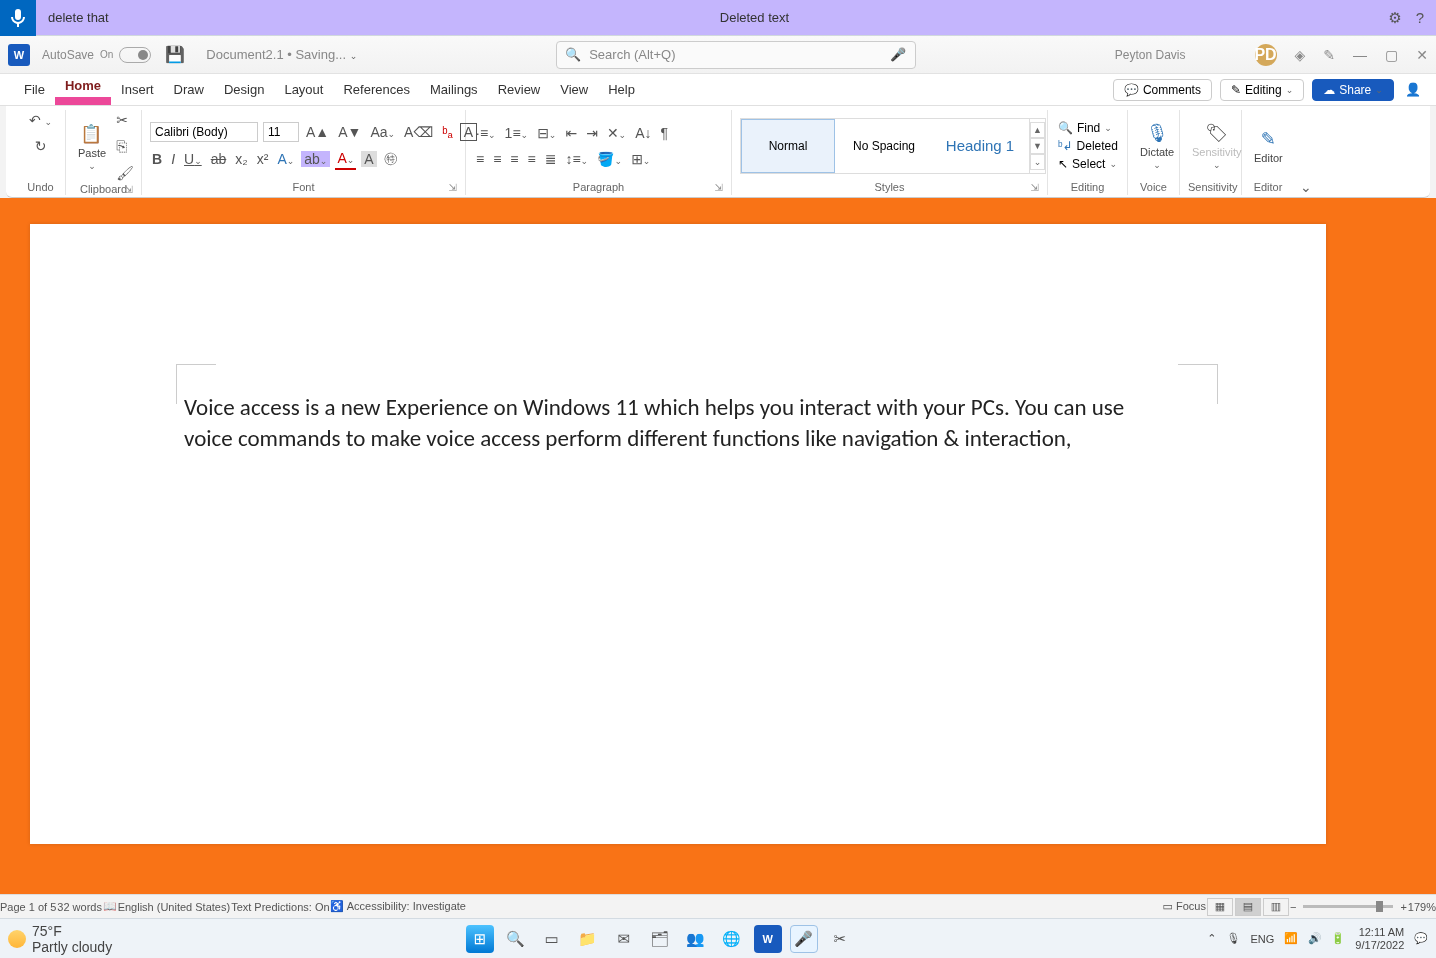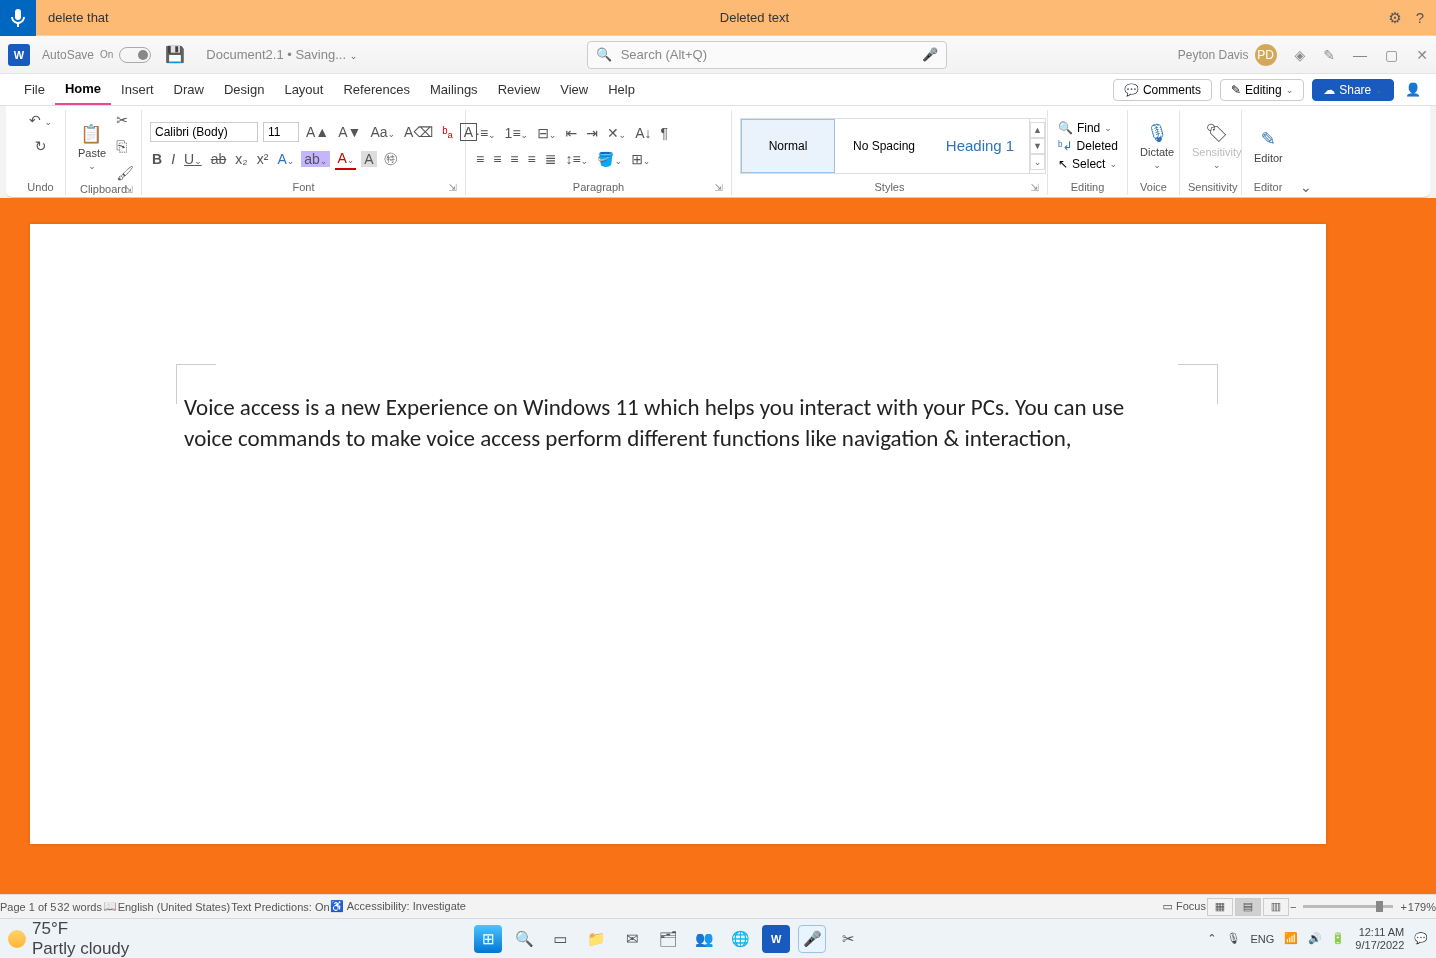--- a/index.html
+++ b/index.html
@@ -1,44 +1,44 @@
 <!DOCTYPE html>
 <html><head>
 <meta charset="utf-8">
 <style>
 * { margin: 0; padding: 0; box-sizing: border-box; font-family: "Segoe UI", Arial, sans-serif; }
 body { width: 1436px; height: 958px; background: #f3f3f3; overflow: hidden; position: relative; }
 
 
-.voice-bar { height: 36px; background: #fdba74; display: flex; align-items: center; border-bottom: 1px solid #d0d8dd; }
+.voice-bar { height: 36px; background: #c4b5fd; display: flex; align-items: center; border-bottom: 1px solid #d0d8dd; }
 .voice-mic { width: 36px; height: 36px; background: #0067c0; display: flex; align-items: center; justify-content: center; color: #fff; }
 .voice-text { padding: 0 12px; font-size: 13px; color: #333; }
 .voice-center { flex: 1; text-align: center; font-size: 13px; color: #333; }
 .voice-right { display: flex; gap: 14px; padding-right: 12px; color: #555; }
 .voice-right span { cursor: pointer; font-size: 15px; }
 
 
 .title-bar { height: 38px; background: linear-gradient(#f9f9f9,#f2f2f2); display: flex; align-items: center; padding: 0 8px; border-bottom: 1px solid #e2e2e2; }
 .app-icon { width: 22px; height: 22px; background: #185abd; border-radius: 3px; display: flex; align-items: center; justify-content: center; color: #fff; font-size: 11px; font-weight: bold; }
 .autosave { display: flex; align-items: center; gap: 6px; margin-left: 12px; color: #888; font-size: 12px; }
 .toggle { width: 32px; height: 16px; border: 1px solid #aaa; border-radius: 8px; position: relative; }
 .toggle::after { content: ""; width: 10px; height: 10px; background: #888; border-radius: 50%; position: absolute; right: 2px; top: 2px; }
 .save-icon { margin-left: 14px; color: #555; font-size: 16px; }
 .doc-title { margin-left: 21px; color: #888; font-size: 13px; }
 .search-box { margin: 0 auto; width: 360px; height: 28px; border: 1px solid #ccc; border-radius: 4px; background: #fafafa; display: flex; align-items: center; padding: 0 8px; gap: 8px; color: #888; font-size: 13px; }
 .search-box .mic { margin-left: auto; }
-.user-info { display: flex; align-items: center; gap: 6px; color: #888; font-size: 12px; }
-.avatar { width: 22px; height: 22px; border-radius: 50%; background: #d4a85a; color: #fff; display: flex; align-items: center; justify-content: center; font-size: 12px; font-weight: normal; }
+.user-info { display: flex; align-items: center; gap: 24px; color: #888; font-size: 12px; }
+.avatar { width: 22px; height: 22px; border-radius: 50%; background: #d4a85a; color: #fff; display: flex; align-items: center; justify-content: center; font-size: 16px; font-weight: bold; margin-left: 45px; }
 .title-icons { display: flex; gap: 18px; margin-left: 18px; color: #888; font-size: 14px; }
 .win-controls { display: flex; gap: 18px; margin-left: 18px; color: #888; font-size: 14px; }
 
 
 .ribbon-tabs { height: 32px; background: #fff; display: flex; padding: 0 14px; border-bottom: 1px solid #e0e0e0; font-size: 13px; }
 .ribbon-tabs .tab { padding: 0 10px; height: 100%; display: flex; align-items: center; cursor: pointer; color: #333; }
-.ribbon-tabs .tab.active { border-bottom: 2px solid #ec4899; color: #000000; font-weight: 600; }
+.ribbon-tabs .tab.active { border-bottom: 8px solid #ec4899; color: #7f1d1d; font-weight: 600; }
 .ribbon-right { margin-left: auto; display: flex; gap: 8px; align-items: center; }
 .rbtn { border: 1px solid #ccc; border-radius: 4px; padding: 3px 10px; font-size: 12px; display: flex; align-items: center; gap: 4px; cursor: pointer; background: #fff; }
 .rbtn.share { background: #185abd; color: #fff; border-color: #185abd; }
 
 
 .ribbon { height: 92px; background: #fff; border-bottom: 1px solid #ccc; display: flex; padding: 4px 10px 2px 10px; margin: 0 6px; border-radius: 0 0 6px 6px; }
 .group { border-right: 1px solid #e4e4e4; padding: 0 8px; display: flex; flex-direction: column; }
 .group-body { flex: 1; display: flex; align-items: center; gap: 4px; }
 .group-label { font-size: 11px; color: #666; text-align: center; padding-bottom: 2px; position: relative; }
 .launcher { position: absolute; right: 0; bottom: 2px; font-size: 10px; color: #888; }
@@ -72,21 +72,21 @@
 .status-bar { position: absolute; bottom: 40px; left: 0; right: 0; height: 24px; background: #f3f3f3; border-top: 1px solid #ddd; display: flex; align-items: center; font-size: 11px; color: #555; padding: 0 0; gap: 1px; margin-top: 28px; }
 .status-bar .sep { flex: 1; }
 .view-btns { display: flex; gap: 2px; }
 .view-btns span { width: 26px; height: 18px; border: 1px solid #ccc; display: flex; align-items: center; justify-content: center; font-size: 11px; cursor: pointer; }
 .view-btns span.active { background: #d0d0d0; }
 .zoom-slider { width: 90px; height: 3px; background: #bbb; position: relative; margin: 0 6px; }
 .zoom-slider::after { content: ""; width: 7px; height: 11px; background: #888; position: absolute; right: 10px; top: -4px; }
 
 
 .taskbar { position: absolute; bottom: 0; left: 0; right: 0; height: 40px; background: #eef3f8; border-top: 1px solid #d3dbe2; display: flex; align-items: center; padding: 0 8px; }
-.weather { display: flex; align-items: center; gap: 6px; font-size: 17px; color: #444; }
+.weather { display: flex; align-items: center; gap: 6px; font-size: 14px; color: #444; }
 .weather-icon { width: 18px; height: 18px; background: linear-gradient(#ffd36b,#ffb638); border-radius: 50%; }
 .task-center { flex: 1; display: flex; justify-content: center; gap: 8px; }
 .task-icon { width: 28px; height: 28px; border-radius: 4px; display: flex; align-items: center; justify-content: center; font-size: 15px; cursor: pointer; }
 .task-icon.start { background: linear-gradient(#4cc2ff,#0078d4); color:#fff;}
 .task-icon.search { color:#555; }
 .task-icon.app { color:#555; }
 .task-icon.word { background:#185abd; color:#fff; font-size:11px; font-weight:bold; }
 .task-icon.voiceapp { background:#e8f4ff; border:1px solid #9ec2e6; }
 .tray { display: flex; align-items: center; gap: 10px; font-size: 11px; color: #444; }
 .tray .time { text-align: right; line-height: 1.1; }

